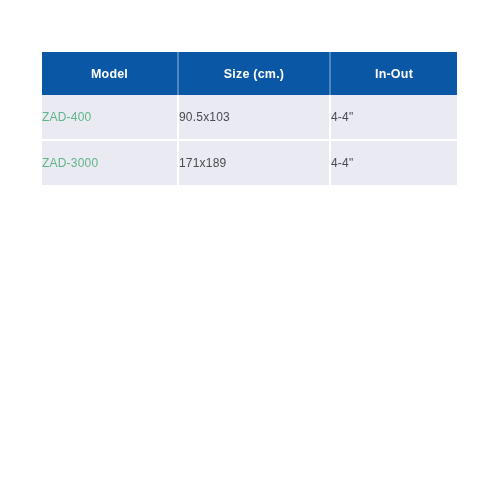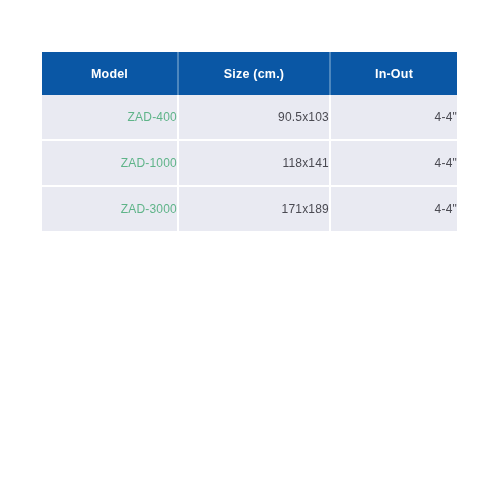--- a/index.html
+++ b/index.html
@@ -45,21 +45,21 @@
     letter-spacing: 0.2px;
     border-right: 2px solid #4d87be;
     padding: 0;
   }
   #spec-table thead th:last-child { border-right: none; }
 
   #spec-table tbody td {
     height: 44px;
     background: #e9eaf2;
     font-size: 12px;
-    text-align: right;
+    text-align: left;
     vertical-align: middle;
     border-right: 2px solid #ffffff;
     border-bottom: 2px solid #ffffff;
     padding: 0;
     letter-spacing: 0.2px;
   }
   #spec-table tbody td:last-child { border-right: none; }
   #spec-table tbody tr:last-child td { border-bottom: none; }
 
   #spec-table tbody td.cell-model {
@@ -87,24 +87,19 @@
         <th>In-Out</th>
       </tr>
     </thead>
     <tbody id="table-body">
         <tr>
           <td class="cell-model">ZAD-400</td>
           <td class="cell-size">90.5x103</td>
           <td class="cell-inout">4-4"</td>
         </tr>
         <tr>
-          <td class="cell-model">ZAD-1000</td>
-          <td class="cell-size">118x141</td>
-          <td class="cell-inout">4-4"</td>
-        </tr>
-        <tr>
           <td class="cell-model">ZAD-3000</td>
           <td class="cell-size">171x189</td>
           <td class="cell-inout">4-4"</td>
         </tr>
       </tbody>
   </table>
 </div>
 
 </body></html>

